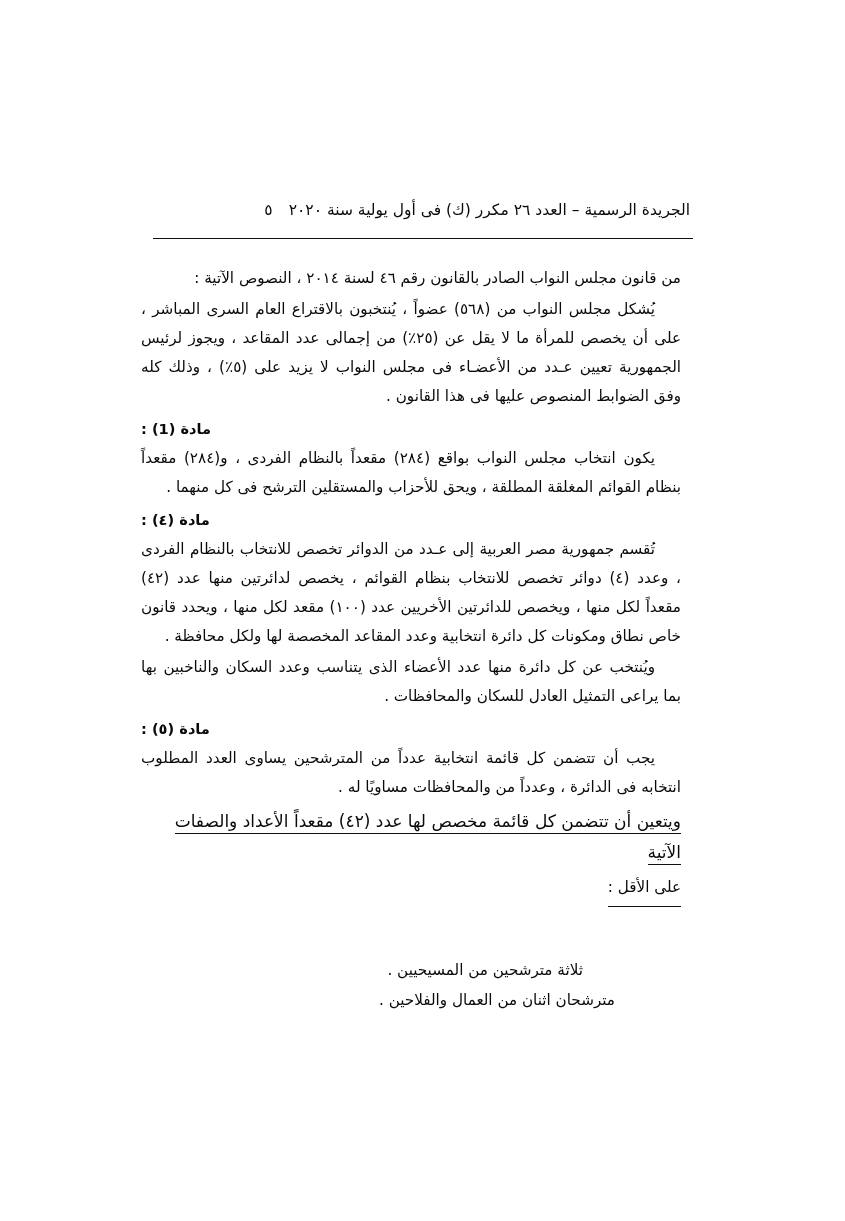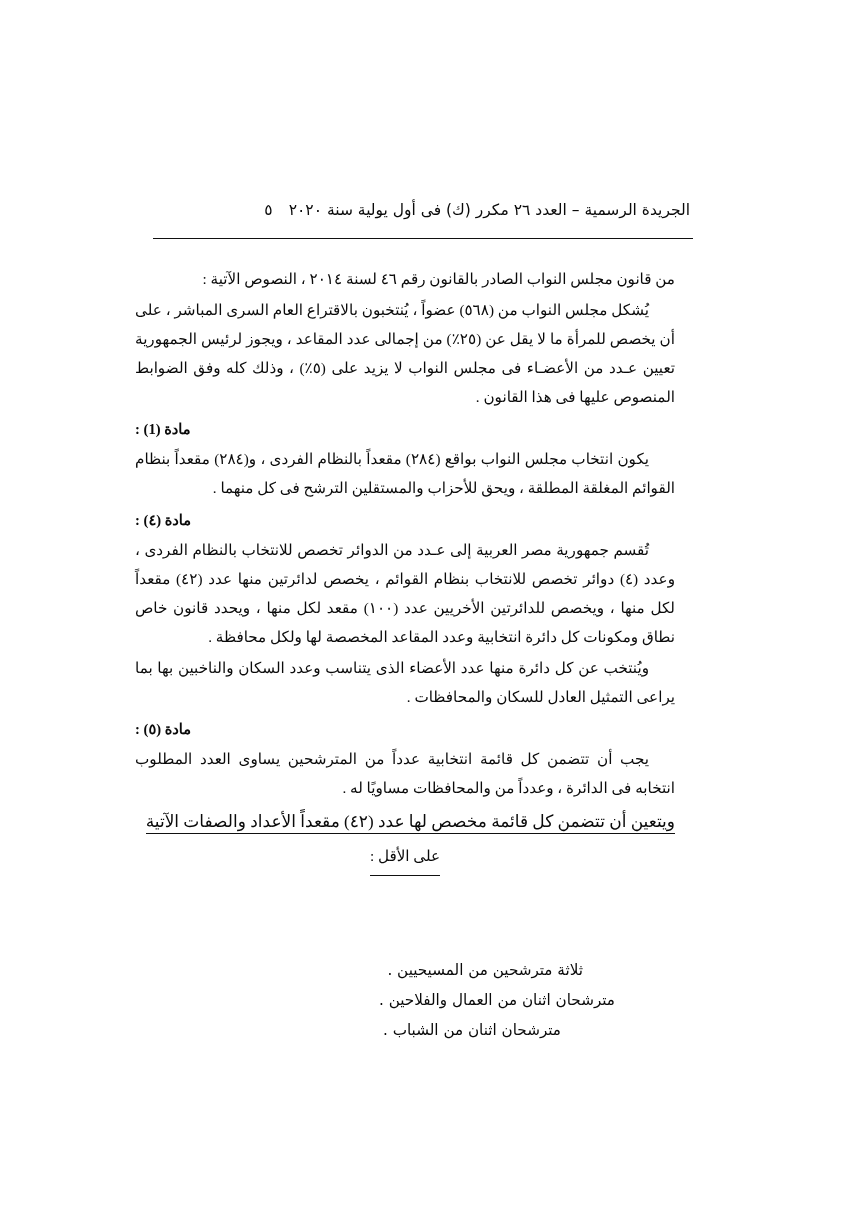--- a/index.html
+++ b/index.html
@@ -53,23 +53,22 @@
     right: 152px;
     width: 540px;
     height: 0;
     border-top: 1.6px solid #111111;
   }
 
   
   .body {
     position: absolute;
     top: 264px;
-    right: 170px;
+    right: 164px;
     width: 540px;
-    font-family: Liberation Serif, serif;
   }
   p {
     margin: 0;
     padding: 0;
   }
   .para {
     font-size: 15.2px;
     line-height: 29px;
     text-align: justify;
     text-align-last: right;
@@ -101,21 +100,21 @@
     text-align: right;
   }
   .underlined .u {
     border-bottom: 1.4px solid #111111;
     padding-bottom: 2px;
     display: inline;
   }
   .u-line2 {
     font-size: 15.2px;
     line-height: 34px;
-    text-align: center;
+    text-align: right;
     margin-top: 2px;
   }
   .u-line2 .u {
     border-bottom: 1.4px solid #111111;
     padding-bottom: 2px;
     display: inline-block;
     direction: rtl;
   }
 
   
@@ -179,16 +178,15 @@
       <p class="u-line2">
         <span class="u">على الأقل :</span>
       </p>
     </div>
 
   </div>
 
   <div class="req-list">
     <p class="req-item i1">ثلاثة مترشحين من المسيحيين .</p>
     <p class="req-item i2">مترشحان اثنان من العمال والفلاحين .</p>
-    <p class="req-item i3">مترشحان اثنان من الشباب .</p>
   </div>
 
 </div>
 
 </body></html>

